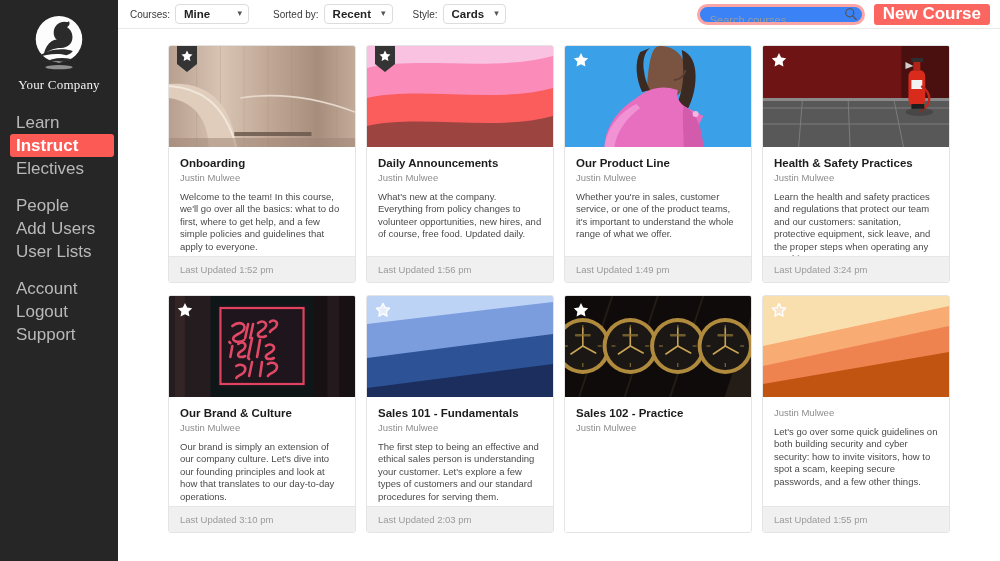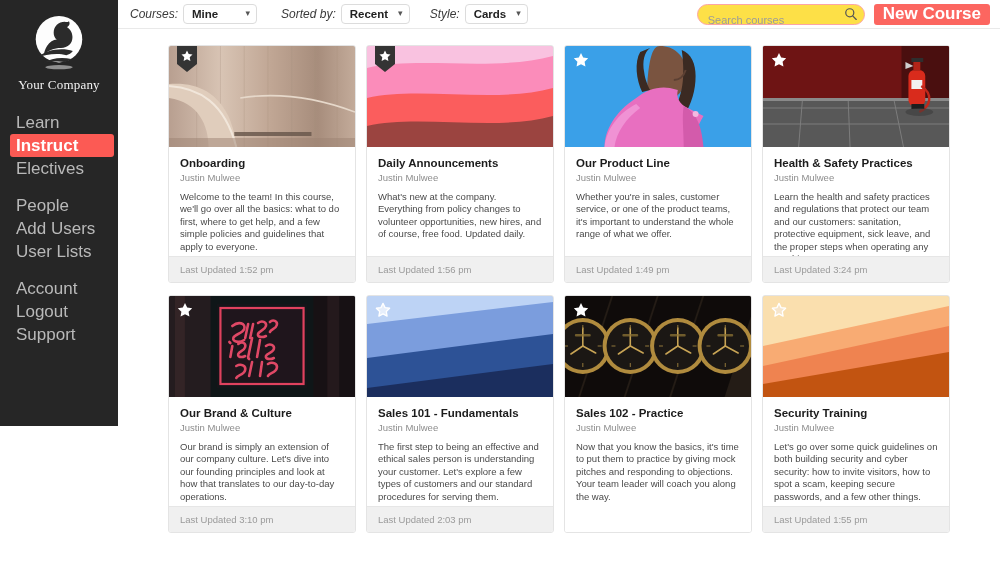--- a/index.html
+++ b/index.html
@@ -6,21 +6,21 @@
   html, body {
     width: 1000px; height: 561px;
     overflow: hidden;
     font-family: "Liberation Sans", sans-serif;
     background: #ffffff;
   }
   .app { display: flex; width: 1000px; height: 561px; }
 
   
   .sidebar {
-    width: 118px; height: 426px;
+    width: 118px; height: 561px;
     background: #262626;
     flex: 0 0 118px;
     padding-top: 8px;
     position: relative;
   }
   .brand { text-align: center; padding: 4px 0 2px; }
   .logo-circle {
     width: 62px; height: 62px;
     margin: 0 auto;
     position: relative;
@@ -68,25 +68,24 @@
     height: 29px;
     flex: 0 0 29px;
     display: flex;
     align-items: center;
     padding: 0 10px 0 12px;
     background: #ffffff;
     border-bottom: 1px solid #e9e9e9;
     gap: 0;
   }
   .tb-label {
-    font-size: 12px;
+    font-size: 10px;
     color: #3a3a3a;
     margin-right: 5px;
     white-space: nowrap;
-    font-style: italic;
   }
   .select-box {
     display: inline-flex;
     align-items: center;
     gap: 10px;
     border: 1px solid #dcdcdc;
     border-radius: 4px;
     background: #fff;
     height: 20px;
     padding: 0 6px 0 8px;
@@ -106,28 +105,28 @@
   .tb-gap.sm { width: 20px; }
   .spacer { flex: 1 1 auto; }
 
   .search-wrap {
     position: relative;
     width: 168px; height: 21px;
     margin-right: 9px;
   }
   .search-input {
     width: 100%; height: 21px;
-    border: 1px solid #fca5a5;
+    border: 3px solid #fca5a5;
     border-radius: 11px;
     padding: 12px 24px 0 10px;
     font-size: 11px;
     color: #333;
     font-family: "Liberation Sans", sans-serif;
     outline: none;
-    background: #fde047;
+    background: #3b82f6;
   }
   .search-input::placeholder { color: #9b9b9b; }
   .search-icon {
     position: absolute; right: 7px; top: 3px;
     width: 14px; height: 14px; pointer-events: none;
   }
   .new-course-btn {
     background: #fc6660;
     color: #fff;
     border: none;
@@ -552,38 +551,36 @@
                 <rect x="154" y="38" width="16" height="2.4" rx="1"></rect>
               </g>
             </svg>
             <svg class="star-plain" viewBox="0 0 16 16">
               <path d="M8 1 l2.2 4.5 5 .7 -3.6 3.5 .85 4.9 -4.45 -2.35 -4.45 2.35 .85 -4.9 -3.6 -3.5 5 -.7 Z" fill="#ffffff"></path>
             </svg>
           </div>
           <div class="card-body">
             <div class="card-title">Sales 102 - Practice</div>
             <div class="card-author">Justin Mulwee</div>
-            <div class="card-desc">Now that you know the basics, it's time to put them to practice by giving mock pitches and responding to objections. Your team leader will coach you along the way.</div>
           </div>
         </article>
 
         <article class="card">
           <div class="card-thumb">
             <svg class="thumb-art" viewBox="0 0 188 101" preserveAspectRatio="none">
               <rect width="188" height="101" fill="#fadfae"></rect>
               <path d="M0 50 L188 10 L188 101 L0 101 Z" fill="#f8ab73"></path>
               <path d="M0 70 L188 30 L188 101 L0 101 Z" fill="#ef8350"></path>
               <path d="M0 88 L188 56 L188 101 L0 101 Z" fill="#c25411"></path>
             </svg>
             <svg class="star-plain" viewBox="0 0 16 16">
               <path d="M8 1.4 l2.05 4.2 4.6 .65 -3.35 3.25 .8 4.6 -4.1 -2.2 -4.1 2.2 .8 -4.6 -3.35 -3.25 4.6 -.65 Z" fill="#f7e6cc" stroke="#ffffff" stroke-width="1.3" stroke-linejoin="round"></path>
             </svg>
           </div>
           <div class="card-body">
-            <div class="card-title">Security Training</div>
             <div class="card-author">Justin Mulwee</div>
             <div class="card-desc">Let's go over some quick guidelines on both building security and cyber security: how to invite visitors, how to spot a scam, keeping secure passwords, and a few other things.</div>
           </div>
           <div class="card-footer">Last Updated 1:55 pm</div>
         </article>
 
       </div>
     </div>
 
   </section>

